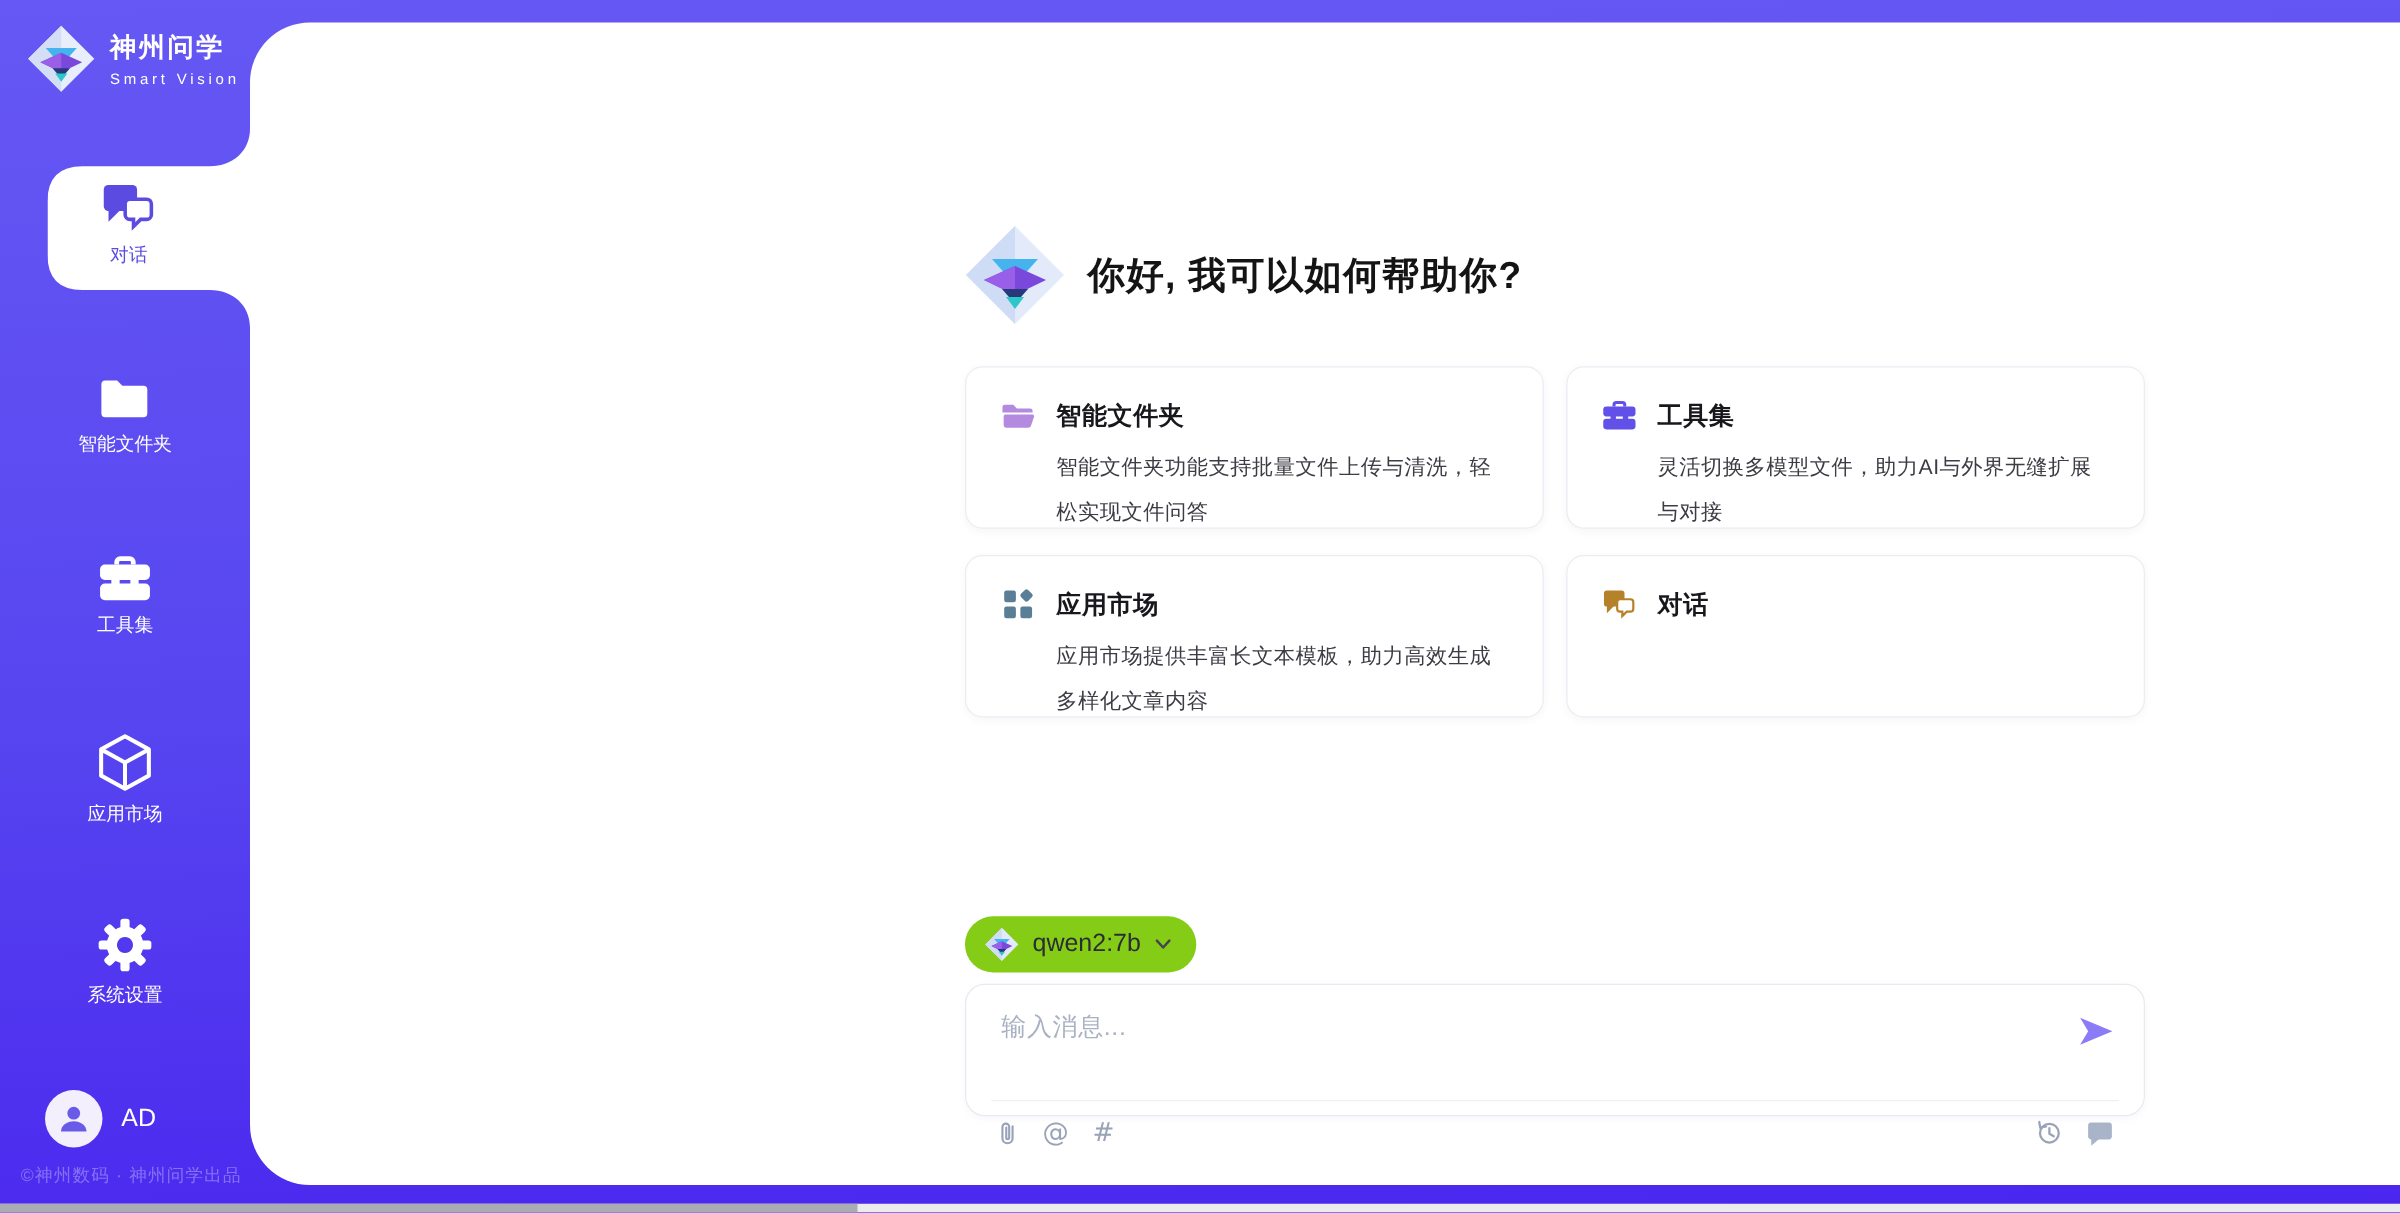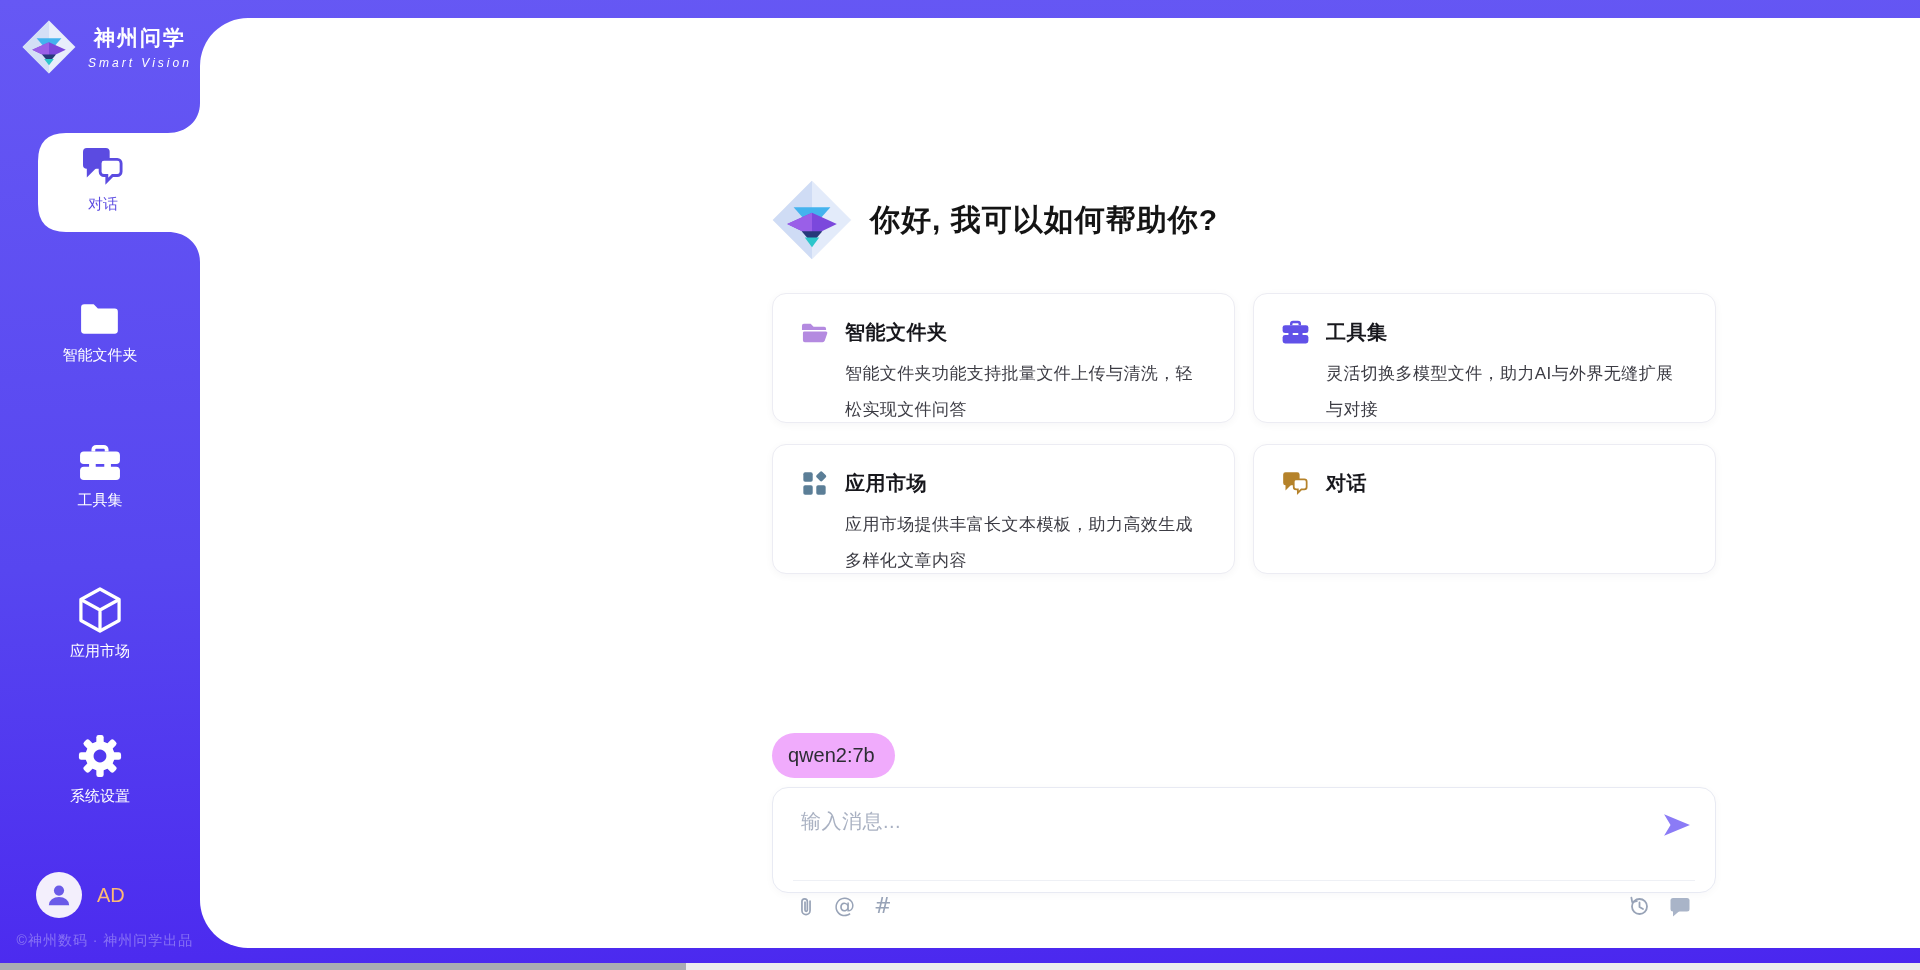--- a/index.html
+++ b/index.html
@@ -8,35 +8,35 @@
        -webkit-font-smoothing:antialiased;}
   .bg{position:absolute;inset:0;
       background:linear-gradient(178deg,#6658f4 0%,#5746f0 55%,#4a26ef 100%);}
 
   
   .content{position:absolute;left:200px;top:18px;right:0;bottom:22px;
            background:#ffffff;border-radius:48px 0 0 48px;}
 
   
   .sidebar{position:absolute;left:0;top:0;width:200px;height:970px;}
-  .brand{position:absolute;left:22px;top:20px;display:flex;align-items:center;gap:12px;text-align:center;}
+  .brand{position:absolute;left:22px;top:20px;display:flex;align-items:center;gap:12px;}
   .brand svg{width:54px;height:54px;}
   .brand-name{color:#fff;font-size:21px;font-weight:700;letter-spacing:2px;}
-  .brand-sub{color:#fff;font-size:12px;letter-spacing:3px;margin-top:4px;font-style:italic;}
+  .brand-sub{color:#fff;font-size:12px;letter-spacing:3px;margin-top:4px;}
 
   .tab-shape{position:absolute;left:38px;top:103px;width:162px;height:159px;}
 
   .nav-item{position:absolute;left:0;width:200px;display:flex;flex-direction:column;
             align-items:center;gap:9px;color:#ffffff;font-size:15px;cursor:pointer;}
   .nav-item.active{left:38px;width:130px;color:#5b4be1;}
 
   .user-row{position:absolute;left:36px;top:872px;display:flex;align-items:center;gap:15px;cursor:pointer;}
   .avatar{width:46px;height:46px;border-radius:50%;background:#f3effc;display:flex;
           align-items:center;justify-content:center;}
-  .user-name{color:#fdba74;font-size:20px;}
+  .user-name{color:#ffffff;font-size:20px;}
   .side-footer{position:absolute;left:0;top:932px;width:210px;text-align:center;
                color:rgba(255,255,255,0.32);font-size:14px;letter-spacing:1px;}
 
   
   .greeting{position:absolute;left:572px;top:160px;height:84px;display:flex;align-items:center;}
   .greeting svg{width:80px;height:80px;}
   .greeting h1{font-size:30px;font-weight:700;color:#141414;margin:0 0 0 18px;letter-spacing:1px;}
 
   
   .cards{position:absolute;left:572px;top:275px;width:944px;
@@ -44,22 +44,22 @@
   .card{height:130px;background:#fff;border:1px solid #ececf3;border-radius:14px;
         box-sizing:border-box;padding:25px 28px;box-shadow:0 2px 8px rgba(20,20,60,0.04);cursor:pointer;}
   .card-head{display:flex;align-items:center;gap:17px;}
   .card-head svg{width:27px;height:25px;flex:none;}
   .card-title{font-size:20px;font-weight:700;color:#17171c;letter-spacing:0.5px;}
   .card-desc{margin:10px 0 0 44px;font-size:17px;color:#3c3c44;line-height:36px;letter-spacing:0.4px;}
   .c-folder{color:#b48ae0}.c-toolbox{color:#6151e8}.c-grid{color:#5b7e97}.c-chat{color:#b5822a}
 
   
   .model-pill{position:absolute;left:572px;top:715px;height:45px;padding:0 20px 0 16px;
-              background:#f0abfc;border-radius:23px;display:inline-flex;align-items:center;
-              gap:11px;cursor:pointer;flex-direction:column;}
+              background:#84cc16;border-radius:23px;display:inline-flex;align-items:center;
+              gap:11px;cursor:pointer;}
   .model-pill svg.logo{width:27px;height:27px;}
   .model-name{font-size:20px;color:#2c2c33;}
   .composer{position:absolute;left:572px;top:769px;width:944px;height:106px;box-sizing:border-box;
             background:#fff;border:1px solid #e8eaf3;border-radius:16px;box-shadow:0 2px 8px rgba(20,20,60,0.03);}
   .composer textarea{position:absolute;left:26px;top:18px;width:840px;height:62px;border:none;
             outline:none;resize:none;font-size:20px;color:#333;background:transparent;
             font-family:"Liberation Sans","DejaVu Sans",sans-serif;letter-spacing:0.5px;}
   .composer textarea::placeholder{color:#a9b1c2;}
   .send-btn{position:absolute;right:24px;top:24px;width:28px;height:26px;border:none;
             background:transparent;padding:0;cursor:pointer;color:#8b7bf6;}

